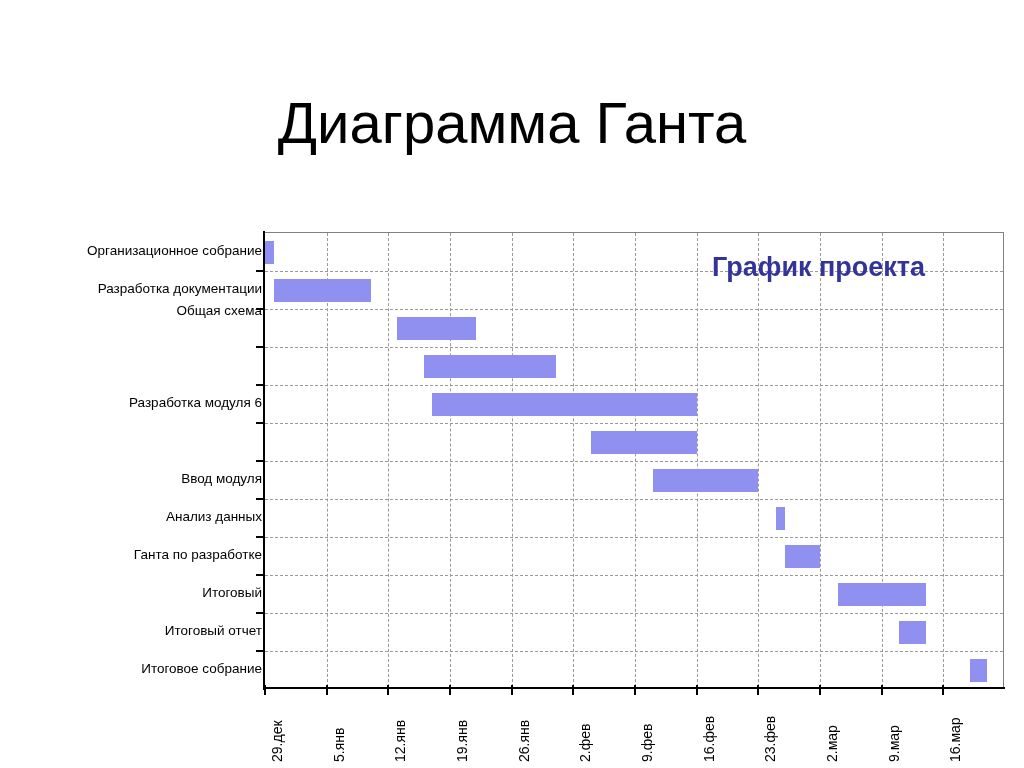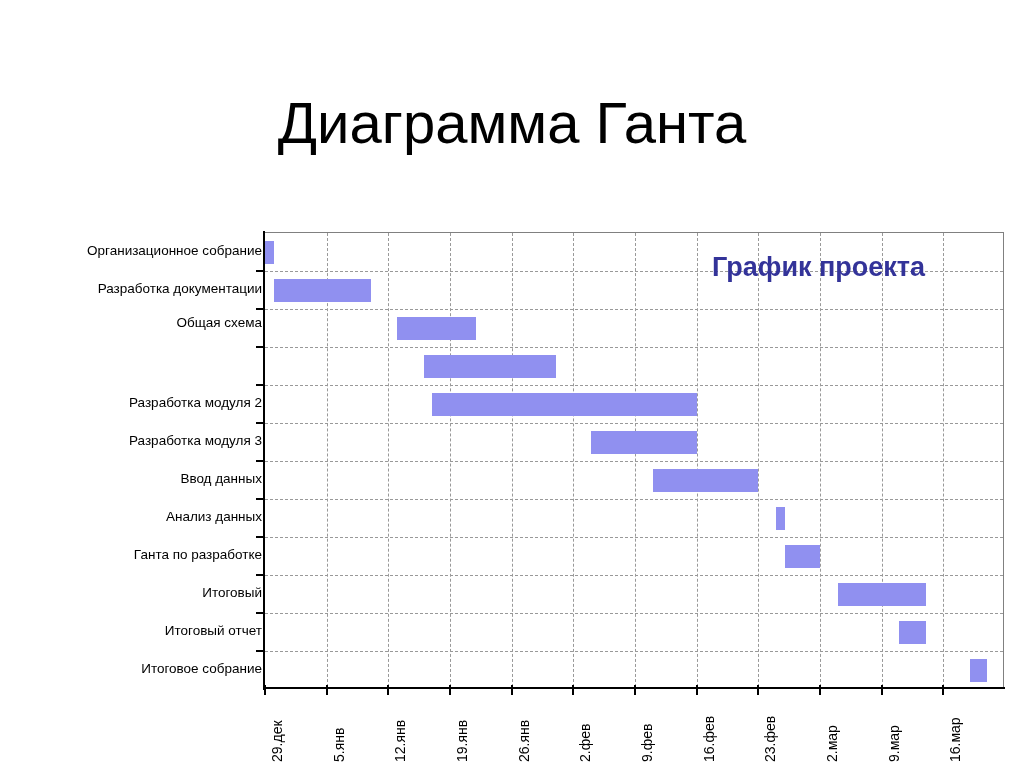--- a/index.html
+++ b/index.html
@@ -206,28 +206,27 @@
 
   <div id="axis-left"></div>
   <div id="axis-bottom"></div>
 
   <div id="chart-label">График проекта</div>
 
   <div id="ylabels">
       <div class="ylabel" style="top: 12px;">Организационное собрание</div>
       <div class="ylabel" style="top: 50px;">Разработка документации</div>
       <div class="ytick" style="top: 38px;"></div>
-      <div class="ylabel" style="top: 84px;">Общая схема</div>
+      <div class="ylabel" style="top: 72px;">Общая схема</div>
       <div class="ytick" style="top: 76px;"></div>
       <div class="ytick" style="top: 114px;"></div>
-      <div class="ylabel" style="top: 164px;">Разработка модуля 2</div>
+      <div class="ylabel" style="top: 164px;">Разработка модуля 6</div>
       <div class="ytick" style="top: 152px;"></div>
-      <div class="ylabel" style="top: 202px;">Разработка модуля 3</div>
       <div class="ytick" style="top: 190px;"></div>
-      <div class="ylabel" style="top: 240px;">Ввод данных</div>
+      <div class="ylabel" style="top: 240px;">Ввод модуля</div>
       <div class="ytick" style="top: 228px;"></div>
       <div class="ylabel" style="top: 278px;">Анализ данных</div>
       <div class="ytick" style="top: 266px;"></div>
       <div class="ylabel" style="top: 316px;">Ганта по разработке</div>
       <div class="ytick" style="top: 304px;"></div>
       <div class="ylabel" style="top: 354px;">Итоговый</div>
       <div class="ytick" style="top: 342px;"></div>
       <div class="ylabel" style="top: 392px;">Итоговый отчет</div>
       <div class="ytick" style="top: 380px;"></div>
       <div class="ylabel" style="top: 430px;">Итоговое собрание</div>

